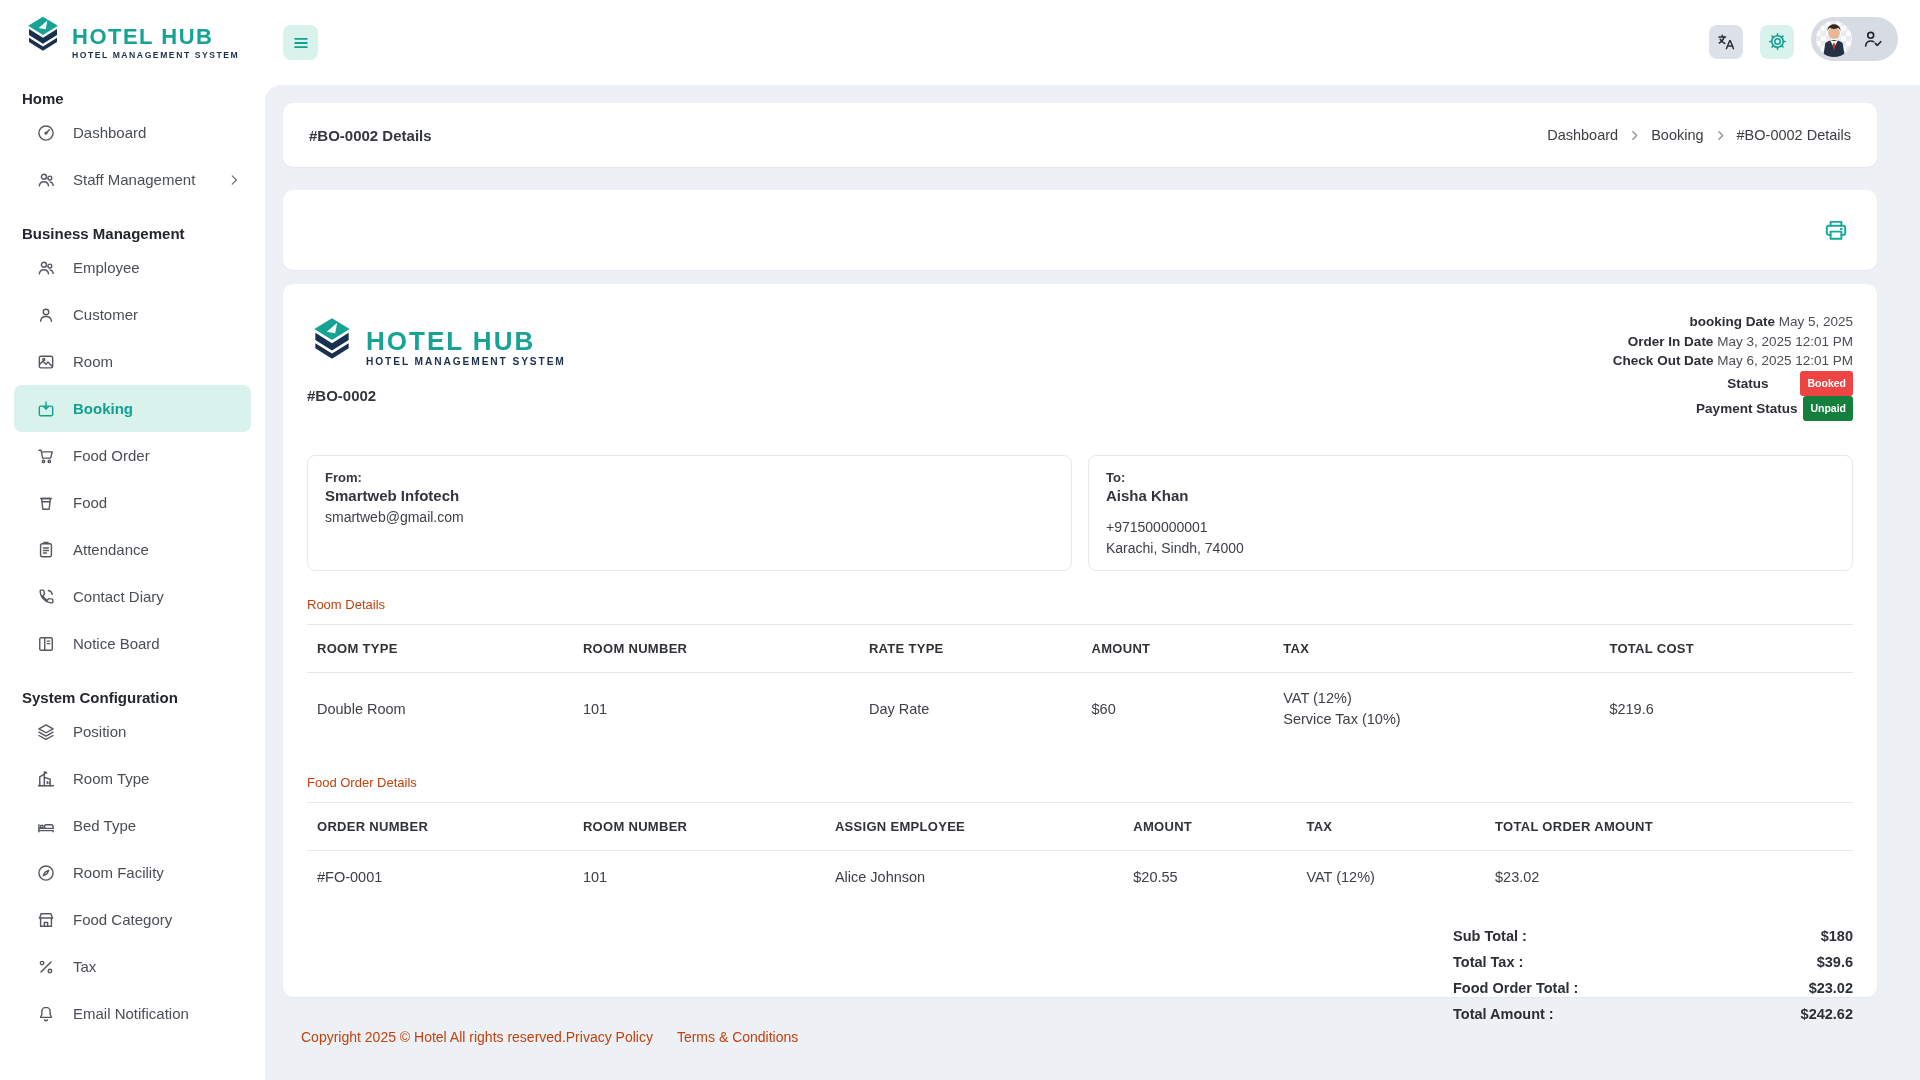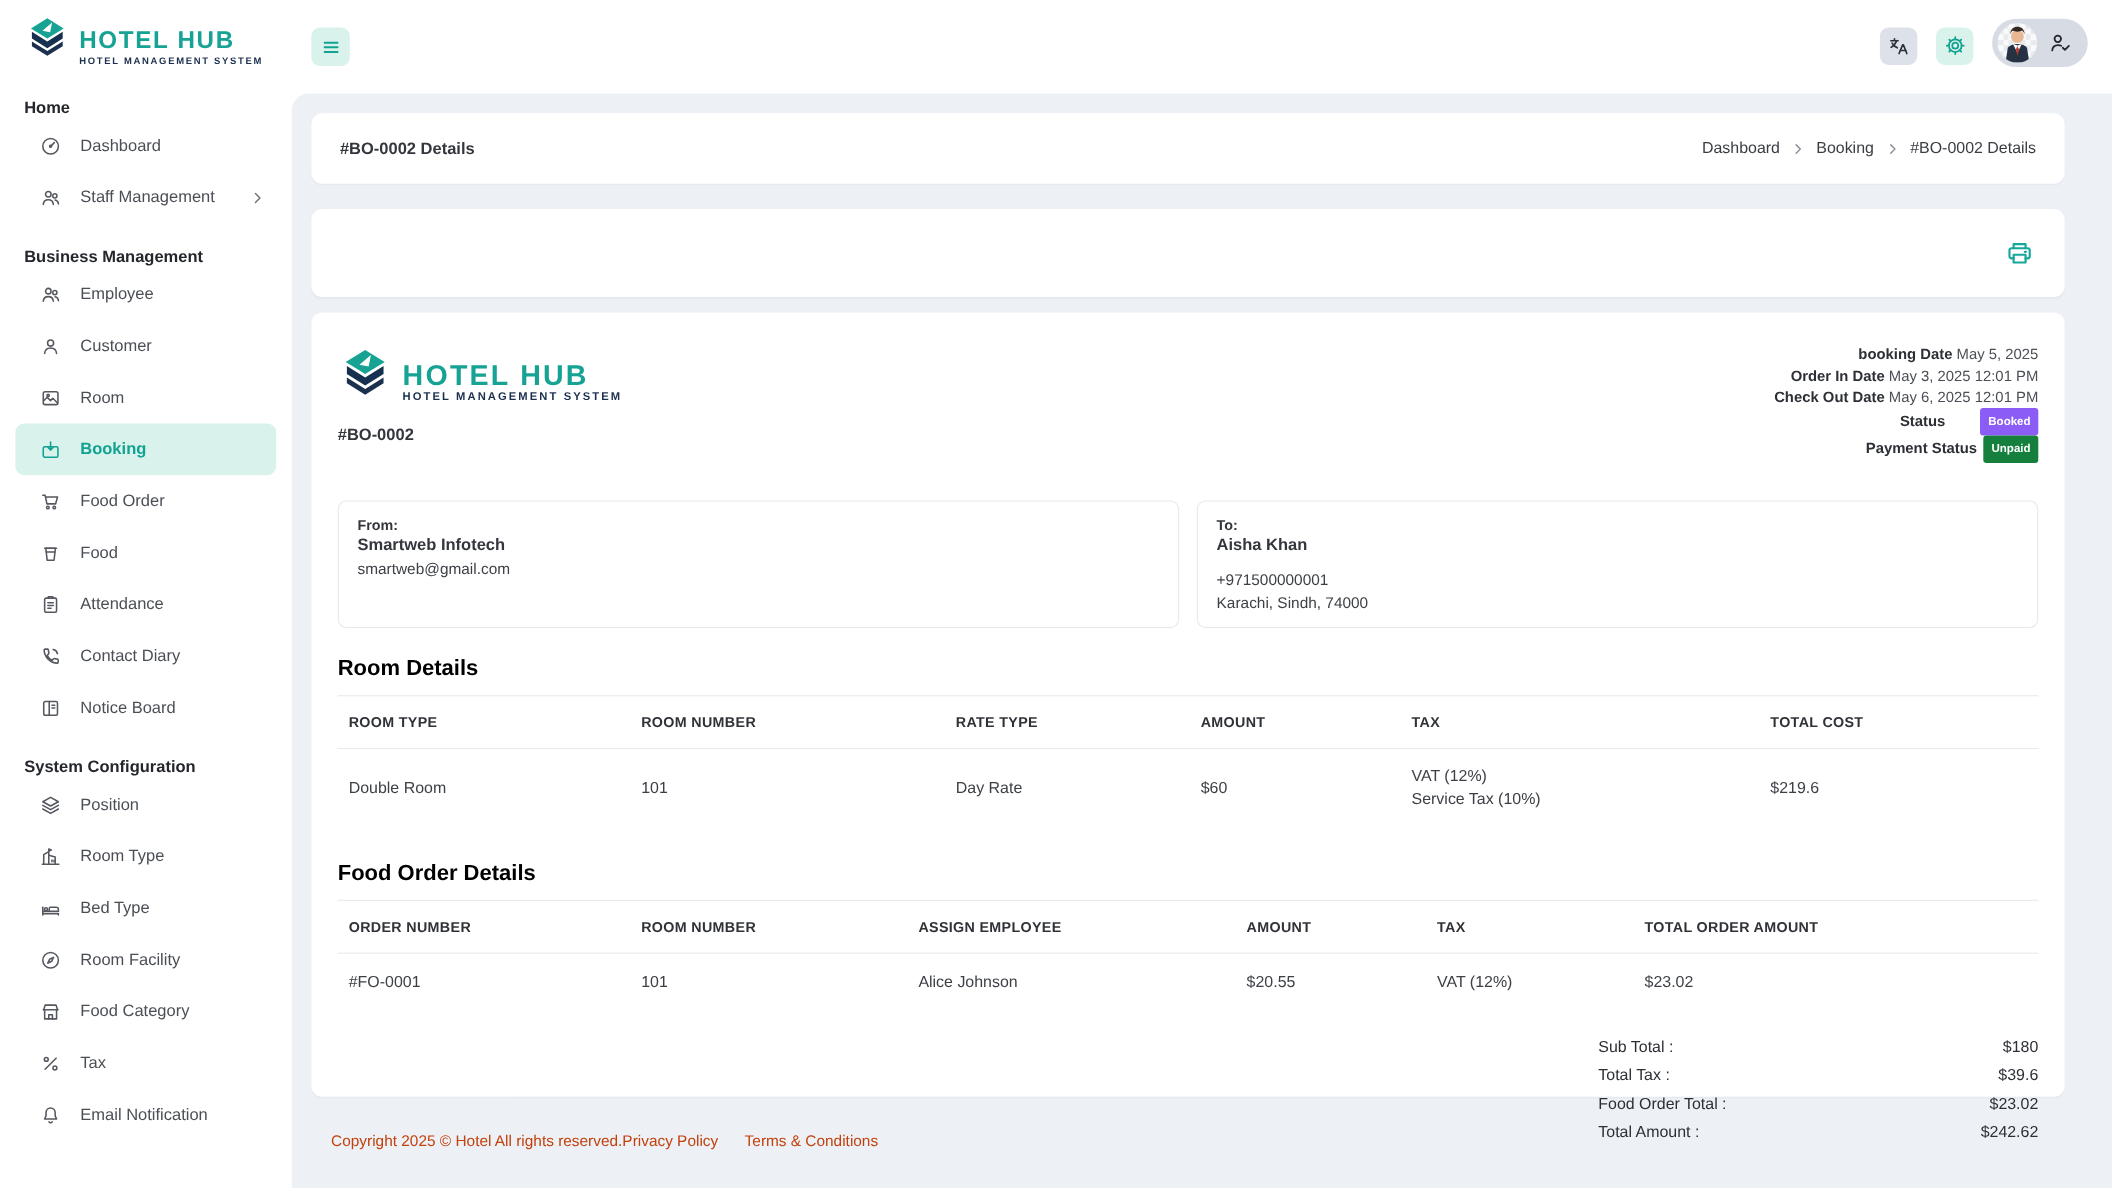--- a/index.html
+++ b/index.html
@@ -53,42 +53,42 @@
   .invoice-card { margin-top:14px; height:713px; padding:28px 24px 0 24px; }
   .inv-top { display:flex; justify-content:space-between; }
   .inv-logo { display:flex; align-items:center; gap:9px; }
   .inv-logo .logo-title { font-size:26px; letter-spacing:2px; line-height:26px; }
   .inv-logo .logo-sub { font-size:10.2px; letter-spacing:1.9px; }
   .booking-no { font-weight:bold; font-size:15px; color:#33363c; margin-top:20px; }
   .inv-meta { text-align:right; font-size:13.5px; line-height:19.5px; color:#4b4f55; }
   .inv-meta b { color:#2c2f35; }
   .badge { display:inline-block; color:#fff; font-size:10.5px; font-weight:bold; padding:3px 7px 2.5px;
     border-radius:3px; margin-left:6px; vertical-align:1px; }
-  .badge-green { background:#8b5cf6;margin-left:32px; }
+  .badge-green { background:#ef4444;margin-left:32px; }
   .badge-red { background:#15803d; }
 
   .party-row { display:flex; gap:16px; margin-top:34px; }
   .party { flex:1; border:1px solid #e5e8ed; border-radius:8px; min-height:112px; padding:14px 17px; }
   .party .p-label { font-size:13px; font-weight:bold; color:#33363c; }
   .party .p-name { font-size:15px; font-weight:bold; color:#33363c; margin-top:2px; }
   .party .p-line { font-size:14px; color:#3d4046; margin-top:5px; }
   .party .p-line.first { margin-top:15px; }
 
-  .sec-title { margin-top:26px; font-size:20px; font-weight:bold; color:#000000; padding-bottom:12px;
+  .sec-title { margin-top:26px; font-size:13px; font-weight:normal; color:#c2410c; padding-bottom:12px;
     border-bottom:1px solid #e7e9ee; }
   .grid-row { display:grid; align-items:center; }
   .grid-room { grid-template-columns:17.2% 18.5% 14.4% 12.4% 21.1% 16.4%; }
   .grid-food { grid-template-columns:17.2% 16.3% 19.3% 11.2% 12.2% 23.8%; }
   .t-head { border-bottom:1px solid #e7e9ee; }
   .t-head > div { font-size:13px; font-weight:bold; color:#2f3237; letter-spacing:.3px; padding:16px 4px 16px 10px; }
   .t-row > div { font-size:14.5px; color:#3d4046; padding:22px 4px 22px 10px; }
   .t-row .two-line { line-height:21px; padding-top:15px; padding-bottom:15px; }
 
   .totals { width:400px; margin:20px 0 0 auto; }
-  .tot-row { display:flex; justify-content:space-between; line-height:26px; font-size:14.5px; font-weight:normal; color:#2c2f35; }
+  .tot-row { display:flex; justify-content:space-between; line-height:26px; font-size:14.5px; font-weight:bold; color:#2c2f35; }
 
   .footer { display:flex; align-items:center; margin-top:32px; padding-left:18px; font-size:14px; color:#c2410c; }
   .footer-links { display:flex; gap:24px; }
   .footer-links span { cursor:pointer; }
 
   svg { display:block; }
 </style>
 </head>
 <body>
 

